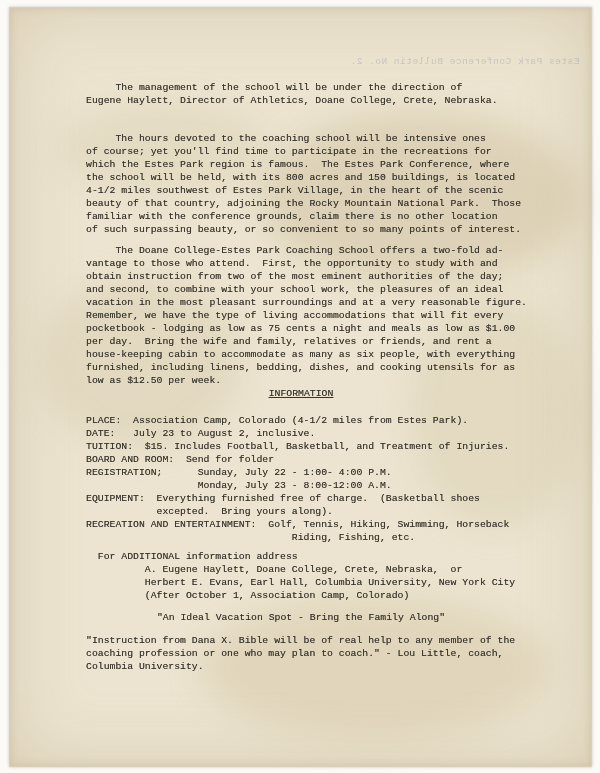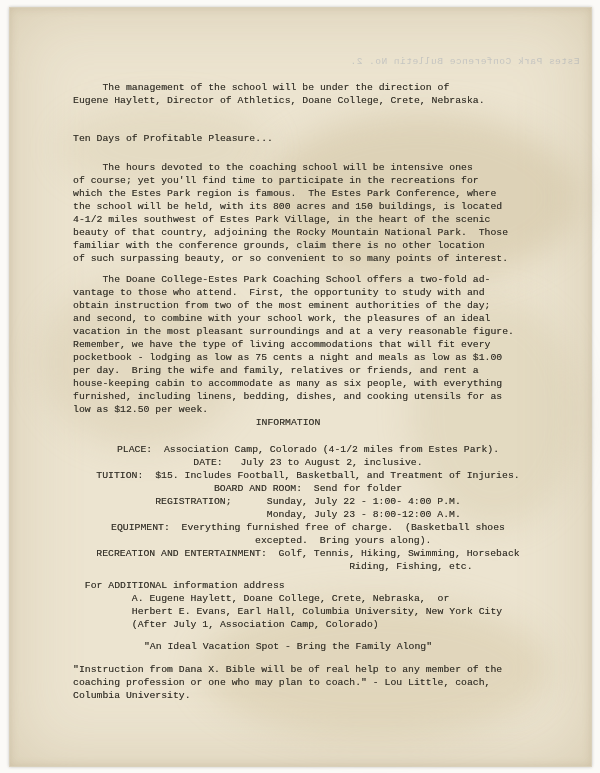--- a/index.html
+++ b/index.html
@@ -41,40 +41,40 @@
     position: absolute;
     top: 48px; right: 12px;
     transform: scaleX(-1);
     color: rgba(110, 130, 165, 0.30);
     font-size: 9.5px;
     letter-spacing: 0.5px;
     white-space: nowrap;
   }
   .content {
     position: absolute;
-    left: 63px; top: 73px;
+    left: 76px; top: 73px;
     width: 470px;
     color: #35322a;
     font-size: 9.8px;
     line-height: 13px;
     text-shadow: 0 0 0.4px rgba(50,45,35,0.55);
   }
   pre {
     font: inherit;
     white-space: pre;
     margin: 0;
   }
   .intro        { margin-bottom: 25px; }
   .heading-line { margin-bottom: 11px; }
   .para-2       { margin-bottom: 8px; margin-top: 16px; }
   .para-3       { }
   .para-4       { margin-bottom: 15px; }
   .center       { width: 430px; text-align: center; }
-  .info-head    { margin-bottom: 14px; }
-  .info-block   { margin-bottom: 6px; text-align: center; }
+  .info-head    { margin-bottom: 14px; text-decoration: underline; }
+  .info-block   { margin-bottom: 6px; }
   .additional   { margin-bottom: 9px; }
   .slogan       { margin-bottom: 10px; }
 </style>
 </head>
 <body>
 
 <div class="scan">
   <div class="paper">
 
     <div class="stain s1"></div>
@@ -83,21 +83,20 @@
     <div class="stain s4"></div>
     <div class="stain s5"></div>
 
     <div class="ghost">Estes Park Conference Bulletin No. 2.</div>
 
     <div class="content">
 
       <pre class="intro">     The management of the school will be under the direction of
 Eugene Haylett, Director of Athletics, Doane College, Crete, Nebraska.</pre>
 
-      <pre class="heading-line">Ten Days of Profitable Pleasure...</pre>
 
       <pre class="para-2">     The hours devoted to the coaching school will be intensive ones
 of course; yet you'll find time to participate in the recreations for
 which the Estes Park region is famous.  The Estes Park Conference, where
 the school will be held, with its 800 acres and 150 buildings, is located
 4-1/2 miles southwest of Estes Park Village, in the heart of the scenic
 beauty of that country, adjoining the Rocky Mountain National Park.  Those
 familiar with the conference grounds, claim there is no other location
 of such surpassing beauty, or so convenient to so many points of interest.</pre>
 
@@ -123,21 +122,21 @@
 REGISTRATION;      Sunday, July 22 - 1:00- 4:00 P.M.
                    Monday, July 23 - 8:00-12:00 A.M.
 EQUIPMENT:  Everything furnished free of charge.  (Basketball shoes
             excepted.  Bring yours along).
 RECREATION AND ENTERTAINMENT:  Golf, Tennis, Hiking, Swimming, Horseback
                                    Riding, Fishing, etc.</pre>
 
       <pre class="additional">  For ADDITIONAL information address
           A. Eugene Haylett, Doane College, Crete, Nebraska,  or
           Herbert E. Evans, Earl Hall, Columbia University, New York City
-          (After July 1, Association Camp, Colorado)</pre>
+          (After October 1, Association Camp, Colorado)</pre>
 
       <pre class="center slogan">"An Ideal Vacation Spot - Bring the Family Along"</pre>
 
       <pre class="testimonial">"Instruction from Dana X. Bible will be of real help to any member of the
 coaching profession or one who may plan to coach." - Lou Little, coach,
 Columbia University.</pre>
 
     </div>
   </div>
 </div>

